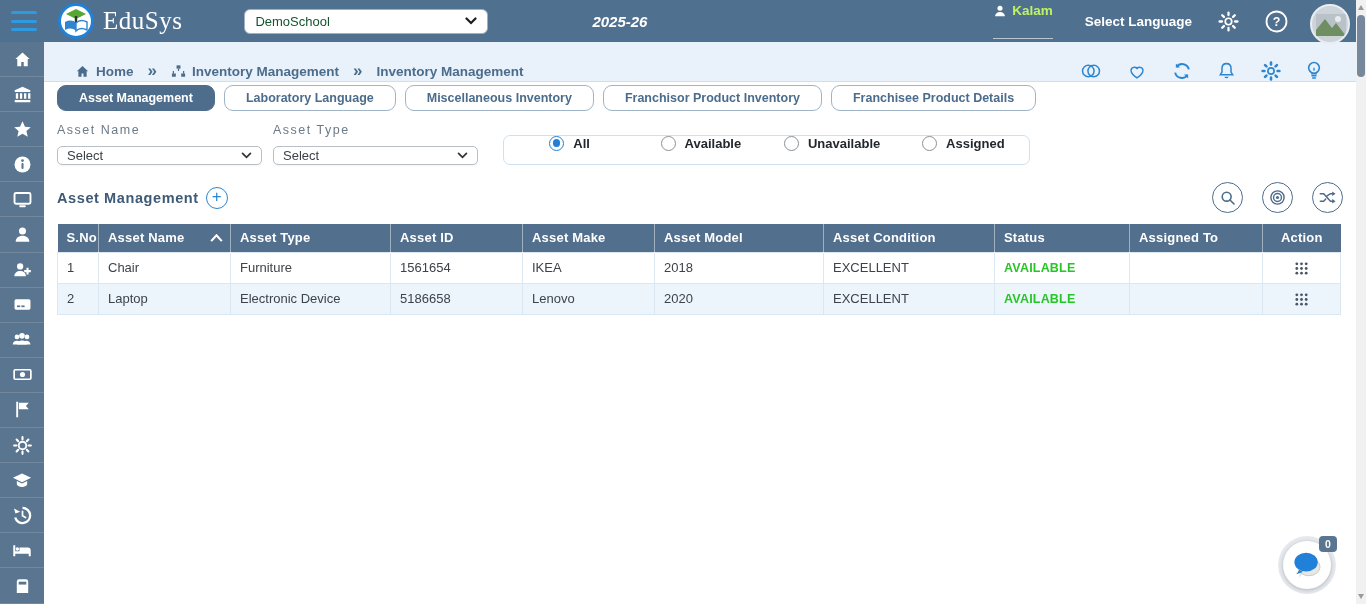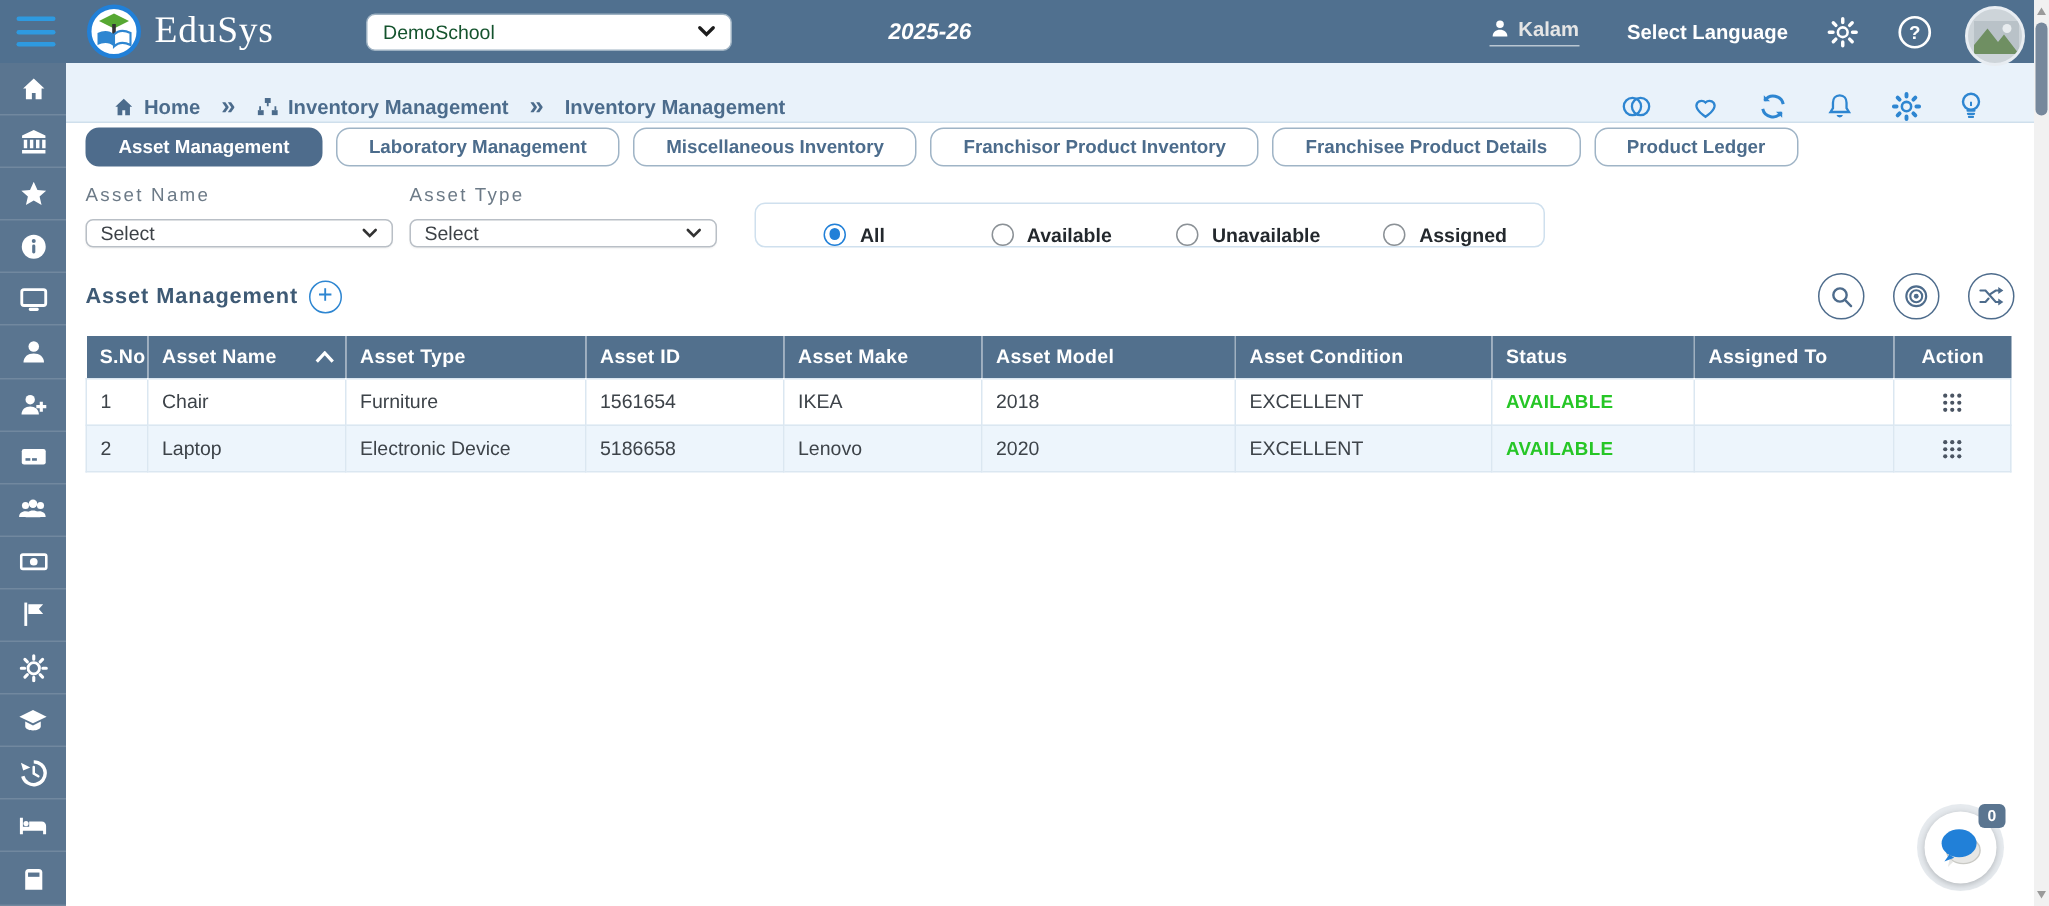--- a/index.html
+++ b/index.html
@@ -9,21 +9,21 @@
   
   .header { position:absolute; top:0; left:0; width:1366px; height:42px; background:#50708f; display:flex; align-items:center; z-index:5; }
   .hamburger { width:26px; height:20px; margin-left:11px; display:flex; flex-direction:column; justify-content:space-between; cursor:pointer; }
   .hamburger span { display:block; height:3px; border-radius:2px; background:#2e9ae0; }
   .logo-circle { width:36px; height:36px; border-radius:50%; background:#fff; border:3px solid #2180d8; margin-left:21px; display:flex; align-items:center; justify-content:center; overflow:hidden; }
   .brand { color:#fff; font-family:"Liberation Serif", serif; font-size:25px; margin-left:9px; letter-spacing:0.5px; }
   .school-select { margin-left:62px; width:244px; height:25px; background:#fff; border-radius:6px; border:1px solid #9db1c2; display:flex; align-items:center; padding:0 10px; cursor:pointer; }
   .school-select .val { font-size:13px; color:#14532d; flex:1; }
   .year { color:#fff; font-weight:bold; font-style:italic; font-size:15px; margin-left:104px; }
   .header-right { margin-left:auto; display:flex; align-items:center; margin-right:16px; }
-  .hdr-user { display:flex; align-items:center; color:#e5e5e5; font-weight:bold; font-size:13.5px; cursor:pointer; border-bottom:1px solid rgba(255,255,255,.6); padding-bottom:3px;}
+  .hdr-user { display:flex; align-items:center; color:#bef264; font-weight:bold; font-size:13.5px; cursor:pointer; border-bottom:1px solid rgba(255,255,255,.6); padding-bottom:20px;}
   .hdr-user svg { margin-right:5px; }
   .lang { color:#fff; font-weight:bold; font-size:13.5px; margin-left:32px; cursor:pointer; }
   .hdr-ic { margin-left:26px; cursor:pointer; display:flex; align-items:center; }
   .avatar { width:40px; height:40px; border-radius:50%; background:#cdd4d9; border:2px solid #e8edf2; margin-left:22px; margin-top:6px; overflow:hidden; position:relative; cursor:pointer; }
   .avatar .mtn { position:absolute; left:4px; top:8px; }
 
   
   .sidebar { position:absolute; top:42px; left:0; width:44px; height:562px; background:#5a7590; z-index:4; display:flex; flex-direction:column; overflow:hidden; }
   .side-item { height:35.1px; flex:0 0 35.1px; display:flex; align-items:center; justify-content:center; border-bottom:1px solid rgba(255,255,255,.14); cursor:pointer; }
 
@@ -41,21 +41,21 @@
 
   .tabs-row { display:flex; gap:9px; margin:3px 0 0 13px; }
   .tab { font-size:12.5px; font-weight:bold; color:#4c6c8c; background:#fff; border:1px solid #9fb4c6; border-radius:9px; padding:5px 21px; cursor:pointer; white-space:nowrap; }
   .tab.active { background:#4e6c8c; color:#fff; border-color:#4e6c8c; }
 
   .filters-row { display:flex; align-items:flex-end; margin:12px 0 0 13px; }
   .fgroup { width:205px; margin-right:11px; }
   .flabel { font-size:12.5px; color:#6c7a87; letter-spacing:1.5px; margin-bottom:9px; }
   .fselect { height:19px; border:1px solid #b9bfc6; border-radius:5px; background:#fff; display:flex; align-items:center; padding:0 9px; cursor:pointer; box-shadow:0 1px 1px rgba(0,0,0,.04);}
   .fselect .val { flex:1; font-size:13px; color:#3c4146; }
-  .radio-bar { margin-left:14px; width:527px; height:30px; border:1px solid #cfe0ee; border-radius:7px; display:flex; align-items:flex-end; }
+  .radio-bar { margin-left:14px; width:527px; height:30px; border:1px solid #cfe0ee; border-radius:7px; display:flex; align-items:flex-start; }
   .radio-item { flex:1; display:flex; align-items:center; justify-content:center; cursor:pointer; }
   .rdot { width:15px; height:15px; border-radius:50%; border:1.6px solid #8b9196; margin-right:9px; position:relative; background:#fff;}
   .radio-item.sel .rdot { border-color:#2180d8; }
   .radio-item.sel .rdot::after { content:""; position:absolute; left:2.2px; top:2.2px; width:7.5px; height:7.5px; border-radius:50%; background:#2180d8; }
   .radio-item label { font-size:13px; font-weight:bold; color:#23282d; cursor:pointer; }
 
   .section-row { display:flex; align-items:center; margin:17px 13px 0 13px; }
   .sec-title { font-size:14.5px; font-weight:bold; color:#3e5a75; letter-spacing:.6px; }
   .plus-btn { width:22px; height:22px; border-radius:50%; border:1.6px solid #2e86d1; color:#2e86d1; display:flex; align-items:center; justify-content:center; margin-left:7px; cursor:pointer; font-size:17px; line-height:1; padding-bottom:2px; }
   .sec-icons { margin-left:auto; display:flex; gap:19px; }
@@ -311,25 +311,24 @@
             <path d="M8 7.2v3" stroke="#2e86d1" stroke-width="1.4"></path>
           </svg>
       </span>
     </div>
   </div>
 
   <div class="content">
 
     <div class="tabs-row">
       <div class="tab active">Asset Management</div>
-      <div class="tab">Laboratory Management</div>
+      <div class="tab">Laboratory Language</div>
       <div class="tab">Miscellaneous Inventory</div>
       <div class="tab">Franchisor Product Inventory</div>
       <div class="tab">Franchisee Product Details</div>
-      <div class="tab">Product Ledger</div>
     </div>
 
     <div class="filters-row">
       <div class="fgroup">
         <div class="flabel">Asset Name</div>
         <div class="fselect">
           <span class="val">Select</span>
           <svg width="11" height="7" viewBox="0 0 12 8">
               <path d="M1.5 1.5 6 6l4.5-4.5" fill="none" stroke="#333" stroke-width="2" stroke-linecap="round"></path>
             </svg>

